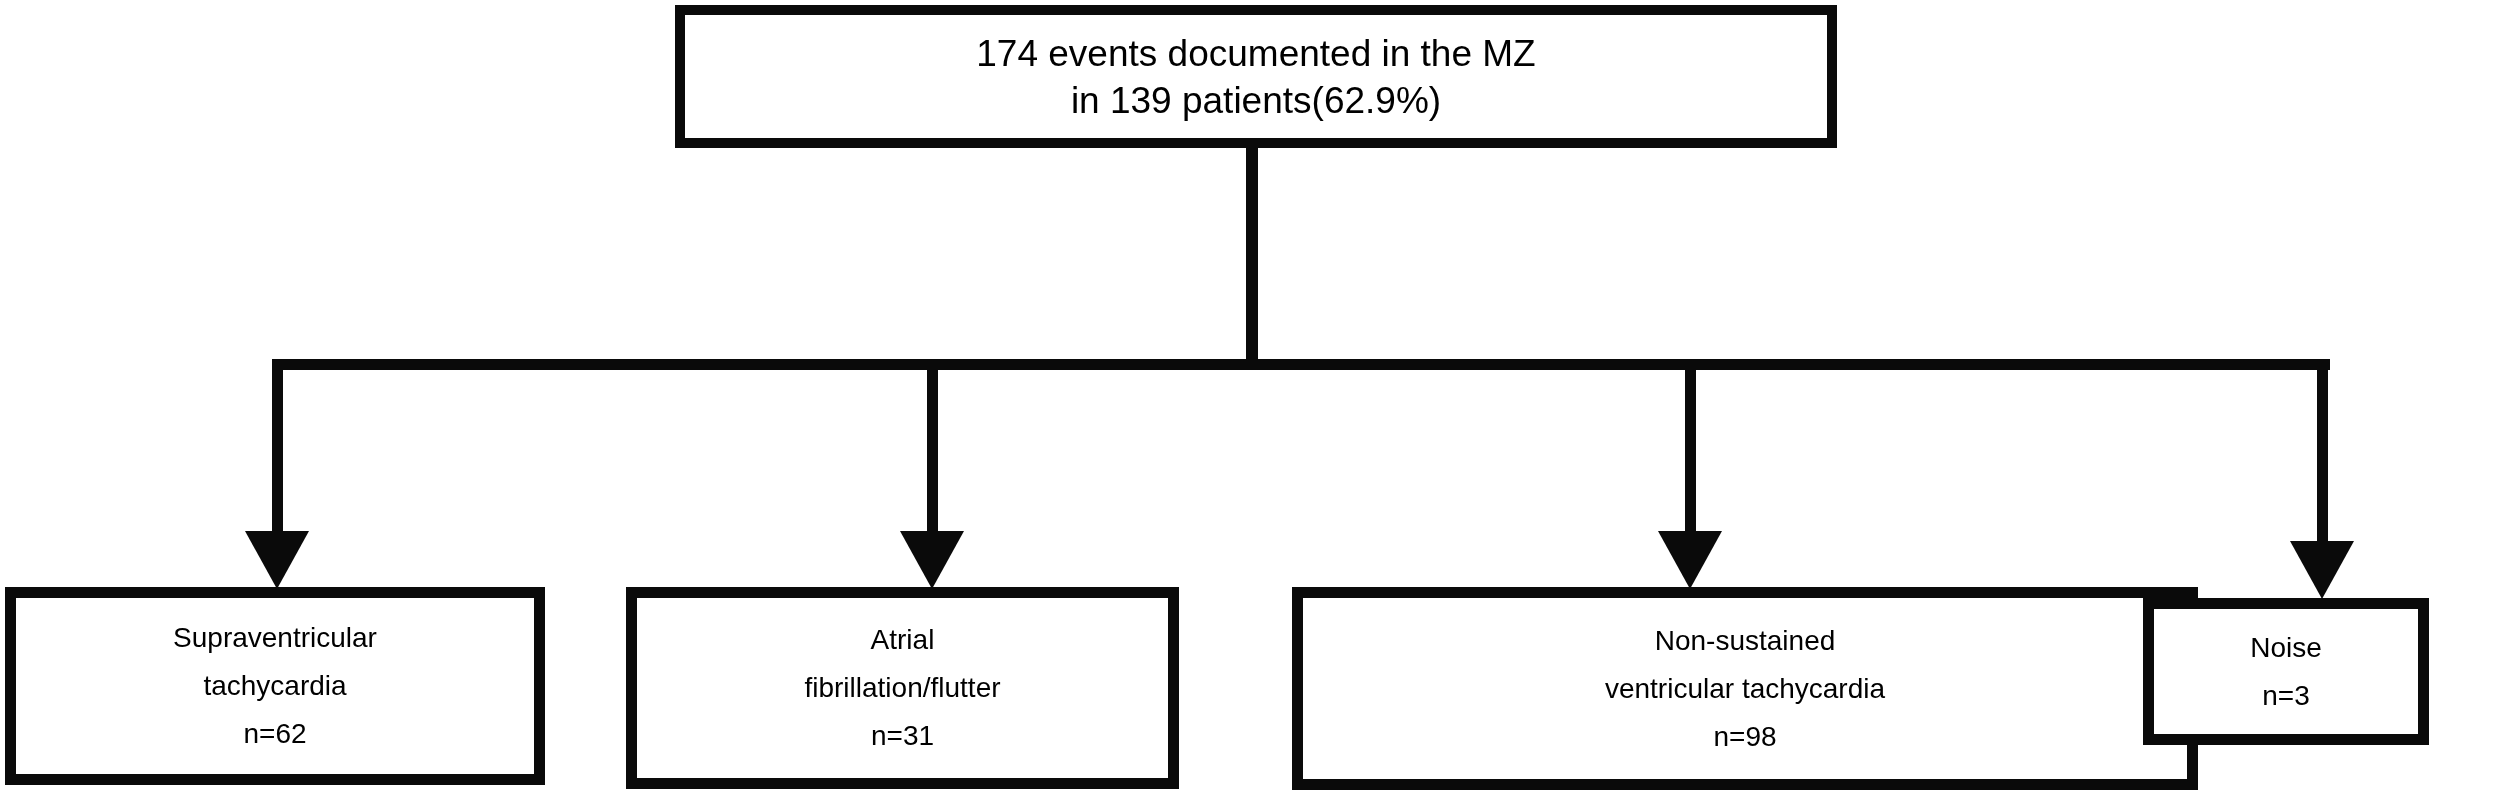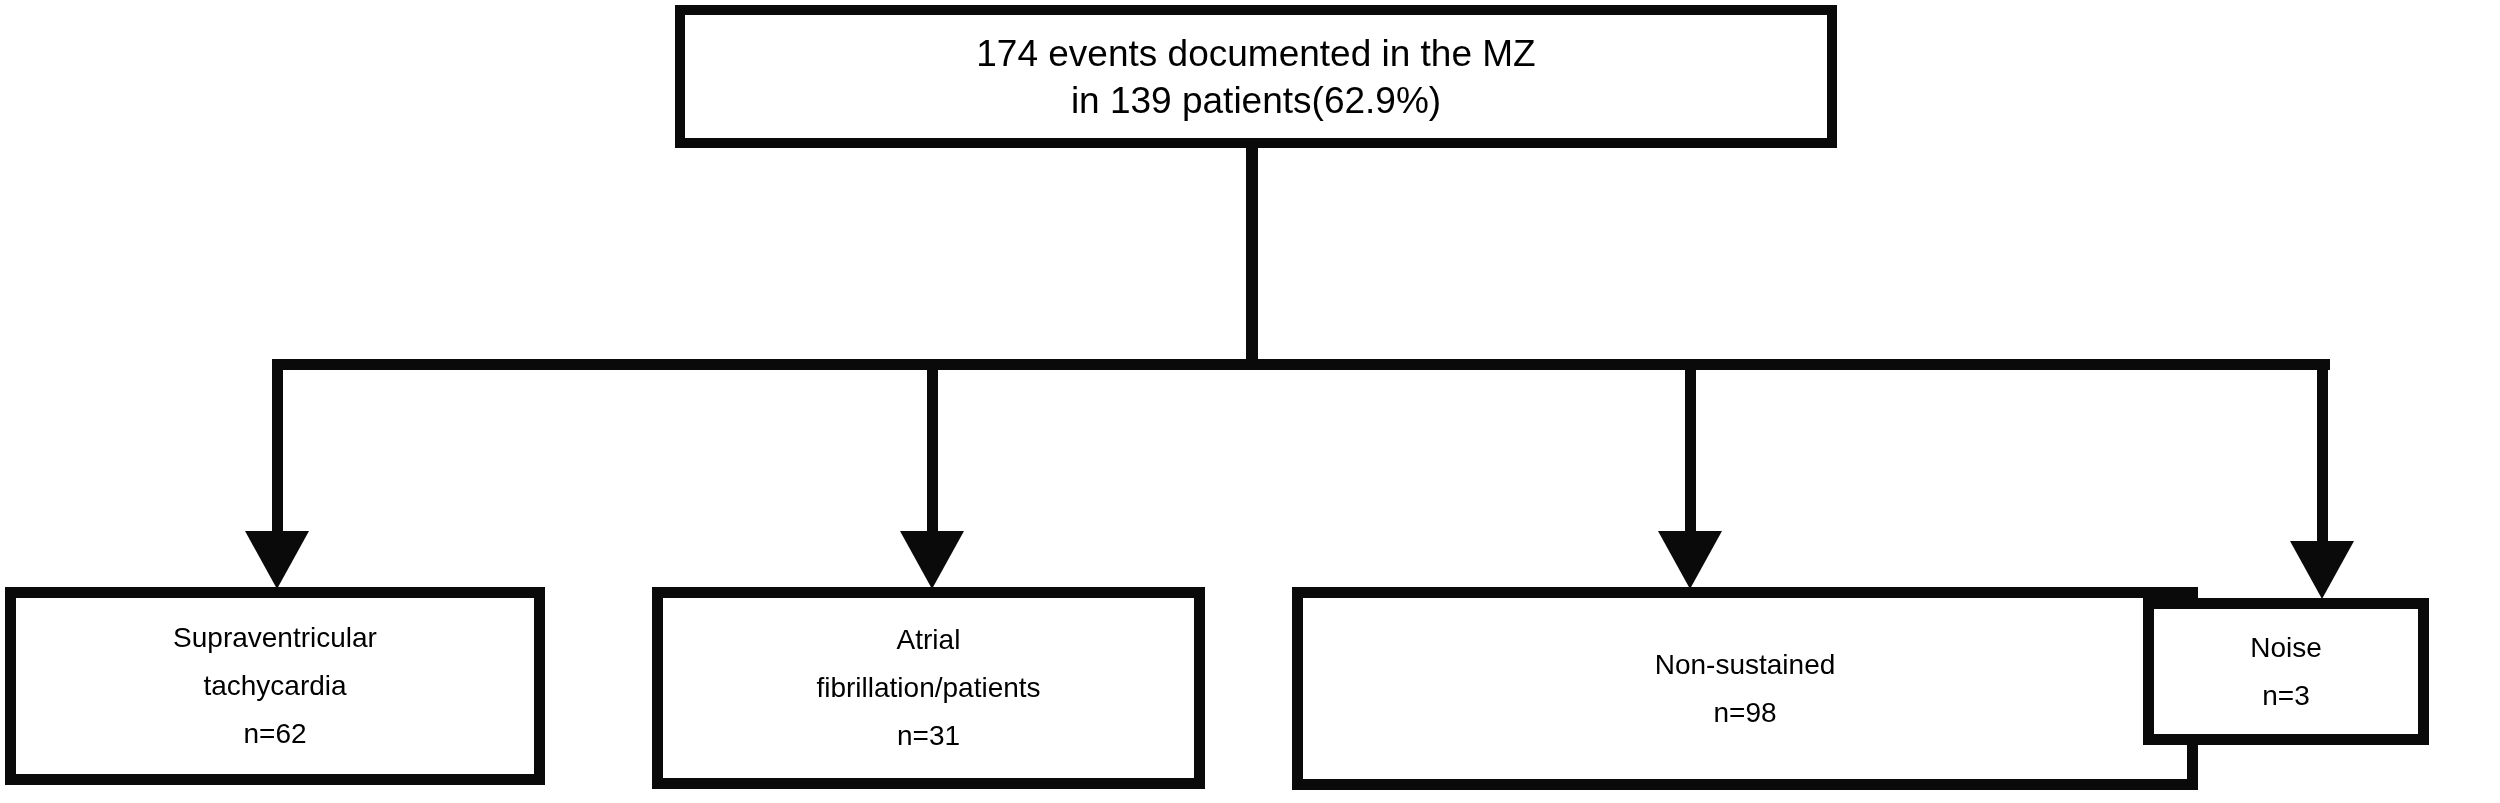--- a/index.html
+++ b/index.html
@@ -38,21 +38,21 @@
     width: 1162px;
     height: 143px;
     border-width: 10px;
     justify-content: center;
   }
   #root-box .line {
     font-size: 37px;
     line-height: 47px;
   }
   #box-svt  { left: 5px;    top: 587px; width: 540px; height: 198px; }
-  #box-af   { left: 652px;  top: 587px; width: 553px; height: 202px; }
+  #box-af   { left: 626px;  top: 587px; width: 553px; height: 202px; }
   #box-nsvt { left: 1292px; top: 587px; width: 906px; height: 203px; }
   #box-noise{ left: 2143px; top: 598px; width: 286px; height: 147px; }
 
   .conn {
     position: absolute;
     background: #0a0a0a;
   }
   
   #stem { left: 1246px; top: 145px; width: 12px; height: 222px; }
   
@@ -101,26 +101,27 @@
   <div class="head" id="head-4"></div>
 
   <div class="node" id="box-svt">
     <div class="line">Supraventricular</div>
     <div class="line">tachycardia</div>
     <div class="line">n=62</div>
   </div>
 
   <div class="node" id="box-af">
     <div class="line">Atrial</div>
-    <div class="line">fibrillation/patients</div>
+    <div class="line">fibrillation/flutter</div>
     <div class="line">n=31</div>
   </div>
 
   <div class="node" id="box-nsvt">
     <div class="line">Non-sustained</div>
+    <div class="line">ventricular tachycardia</div>
     <div class="line">n=98</div>
   </div>
 
   <div class="node" id="box-noise">
     <div class="line">Noise</div>
     <div class="line">n=3</div>
   </div>
 
 </div>
 

